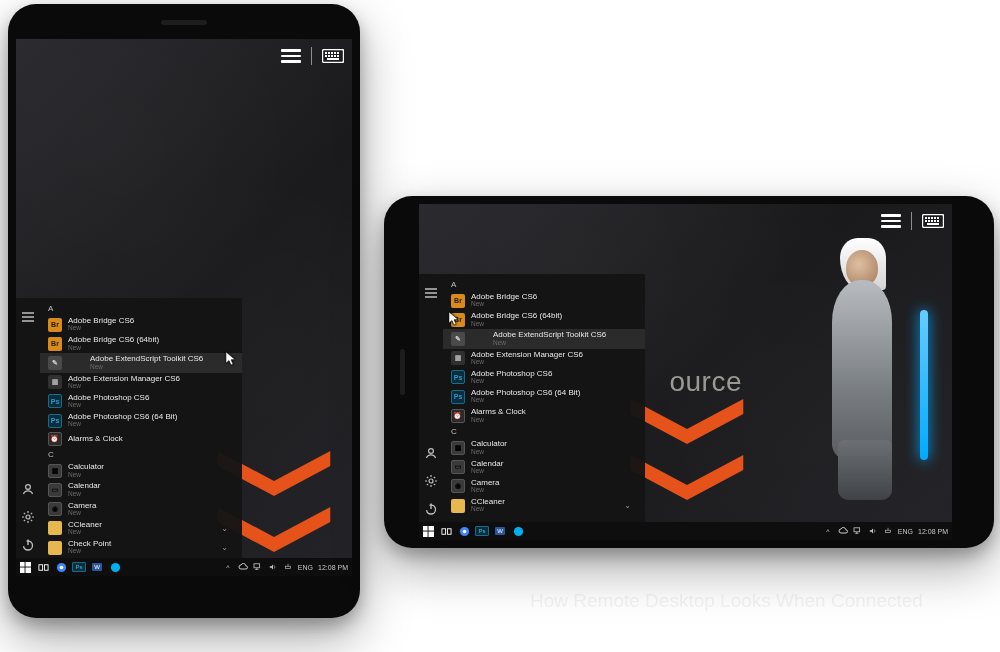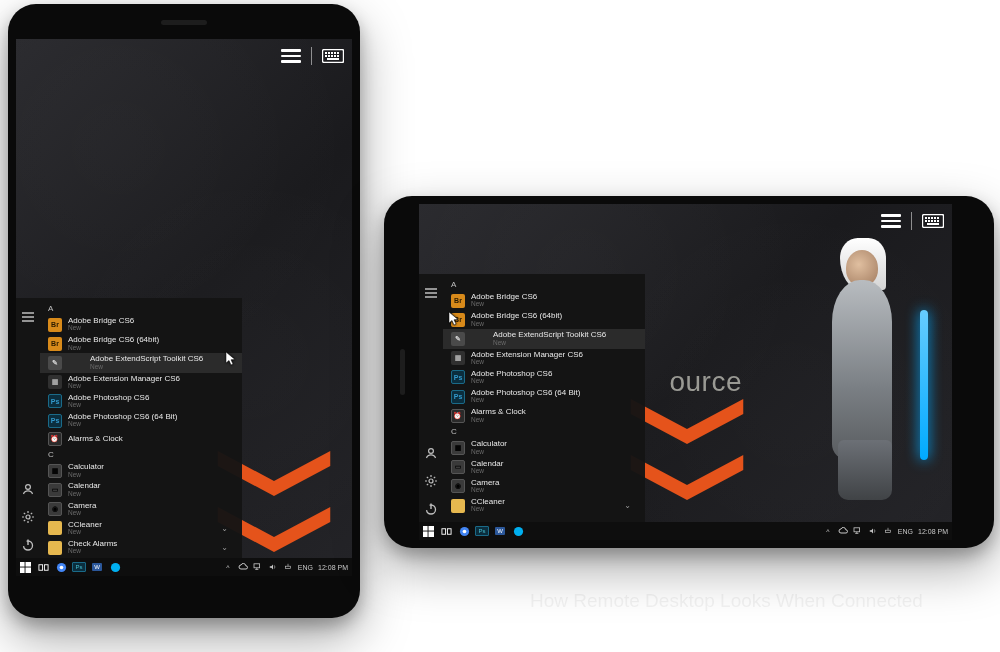--- a/index.html
+++ b/index.html
@@ -418,21 +418,21 @@
             <div class="app-icon ic-folder"></div>
             <div class="app-text">
               <span class="app-label">CCleaner</span>
               <span class="app-new">New</span>
             </div>
             <span class="expand-chev">⌄</span>
           </div>
           <div class="app-item">
             <div class="app-icon ic-folder"></div>
             <div class="app-text">
-              <span class="app-label">Check Alarms</span>
+              <span class="app-label">Check Point</span>
               <span class="app-new">New</span>
             </div>
             <span class="expand-chev">⌄</span>
           </div>
           <div class="app-item"></div>
         </div>
     </div>
 
     <div class="cursor" style="left:210px; bottom:210px">
       <svg viewBox="0 0 10 14">

